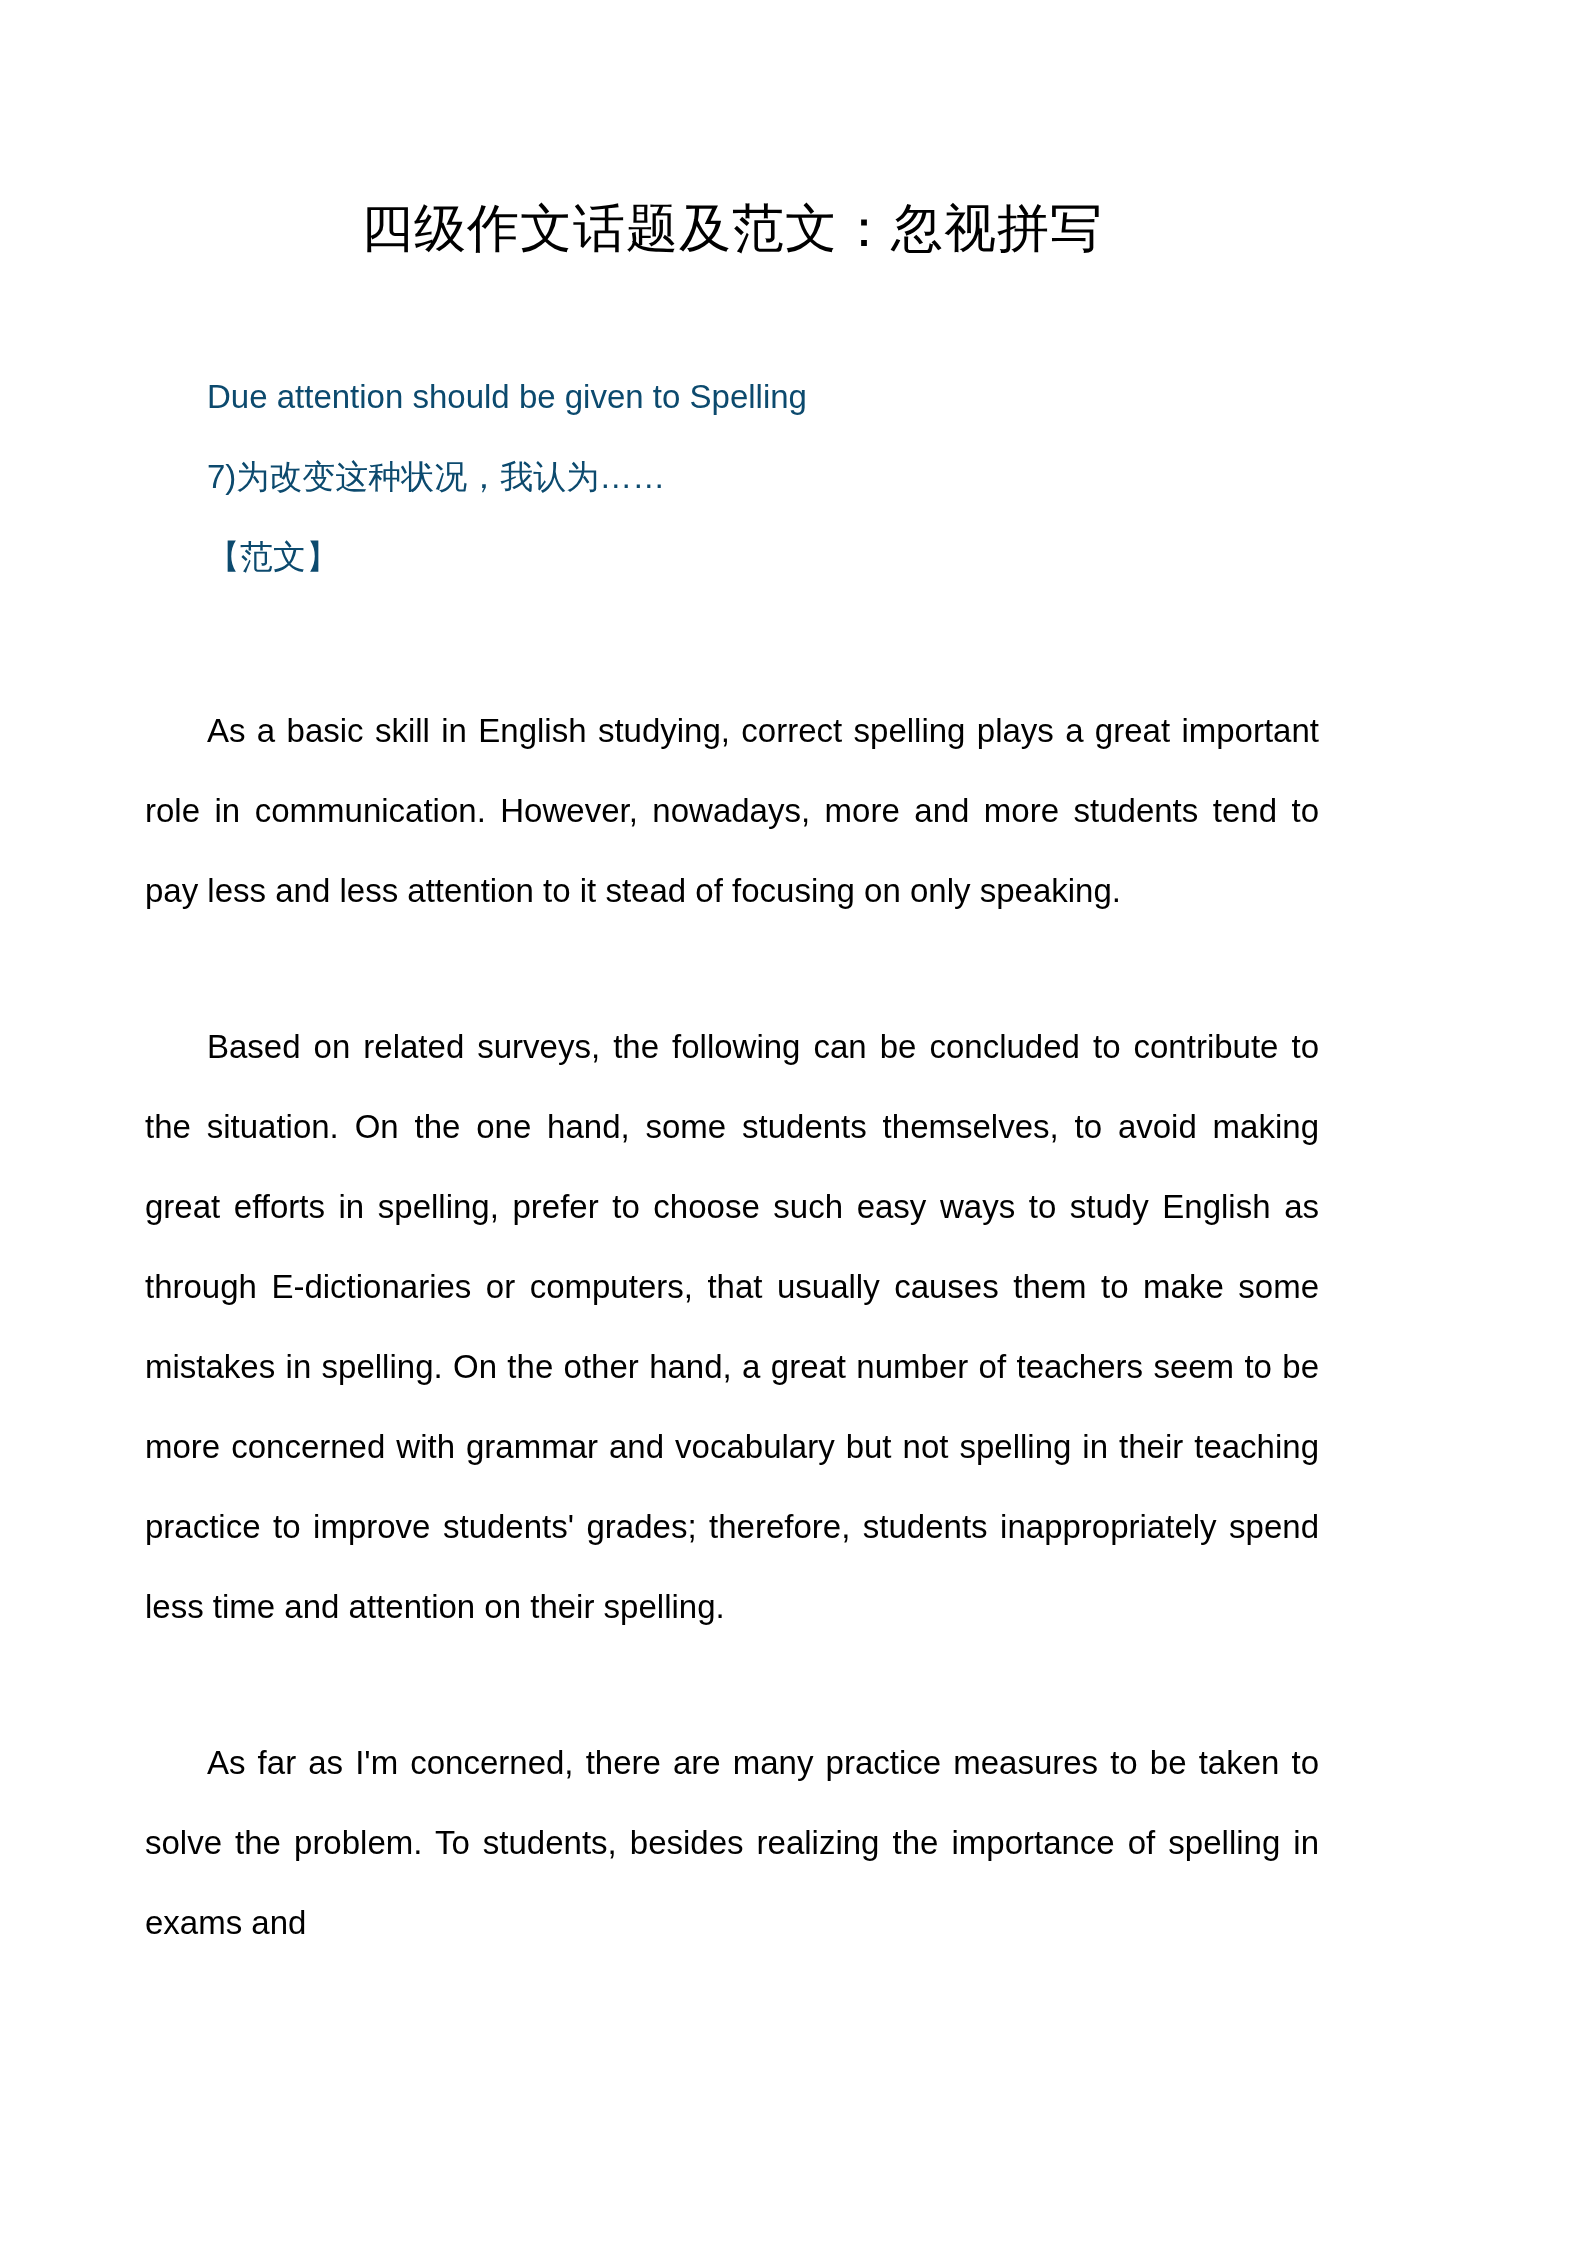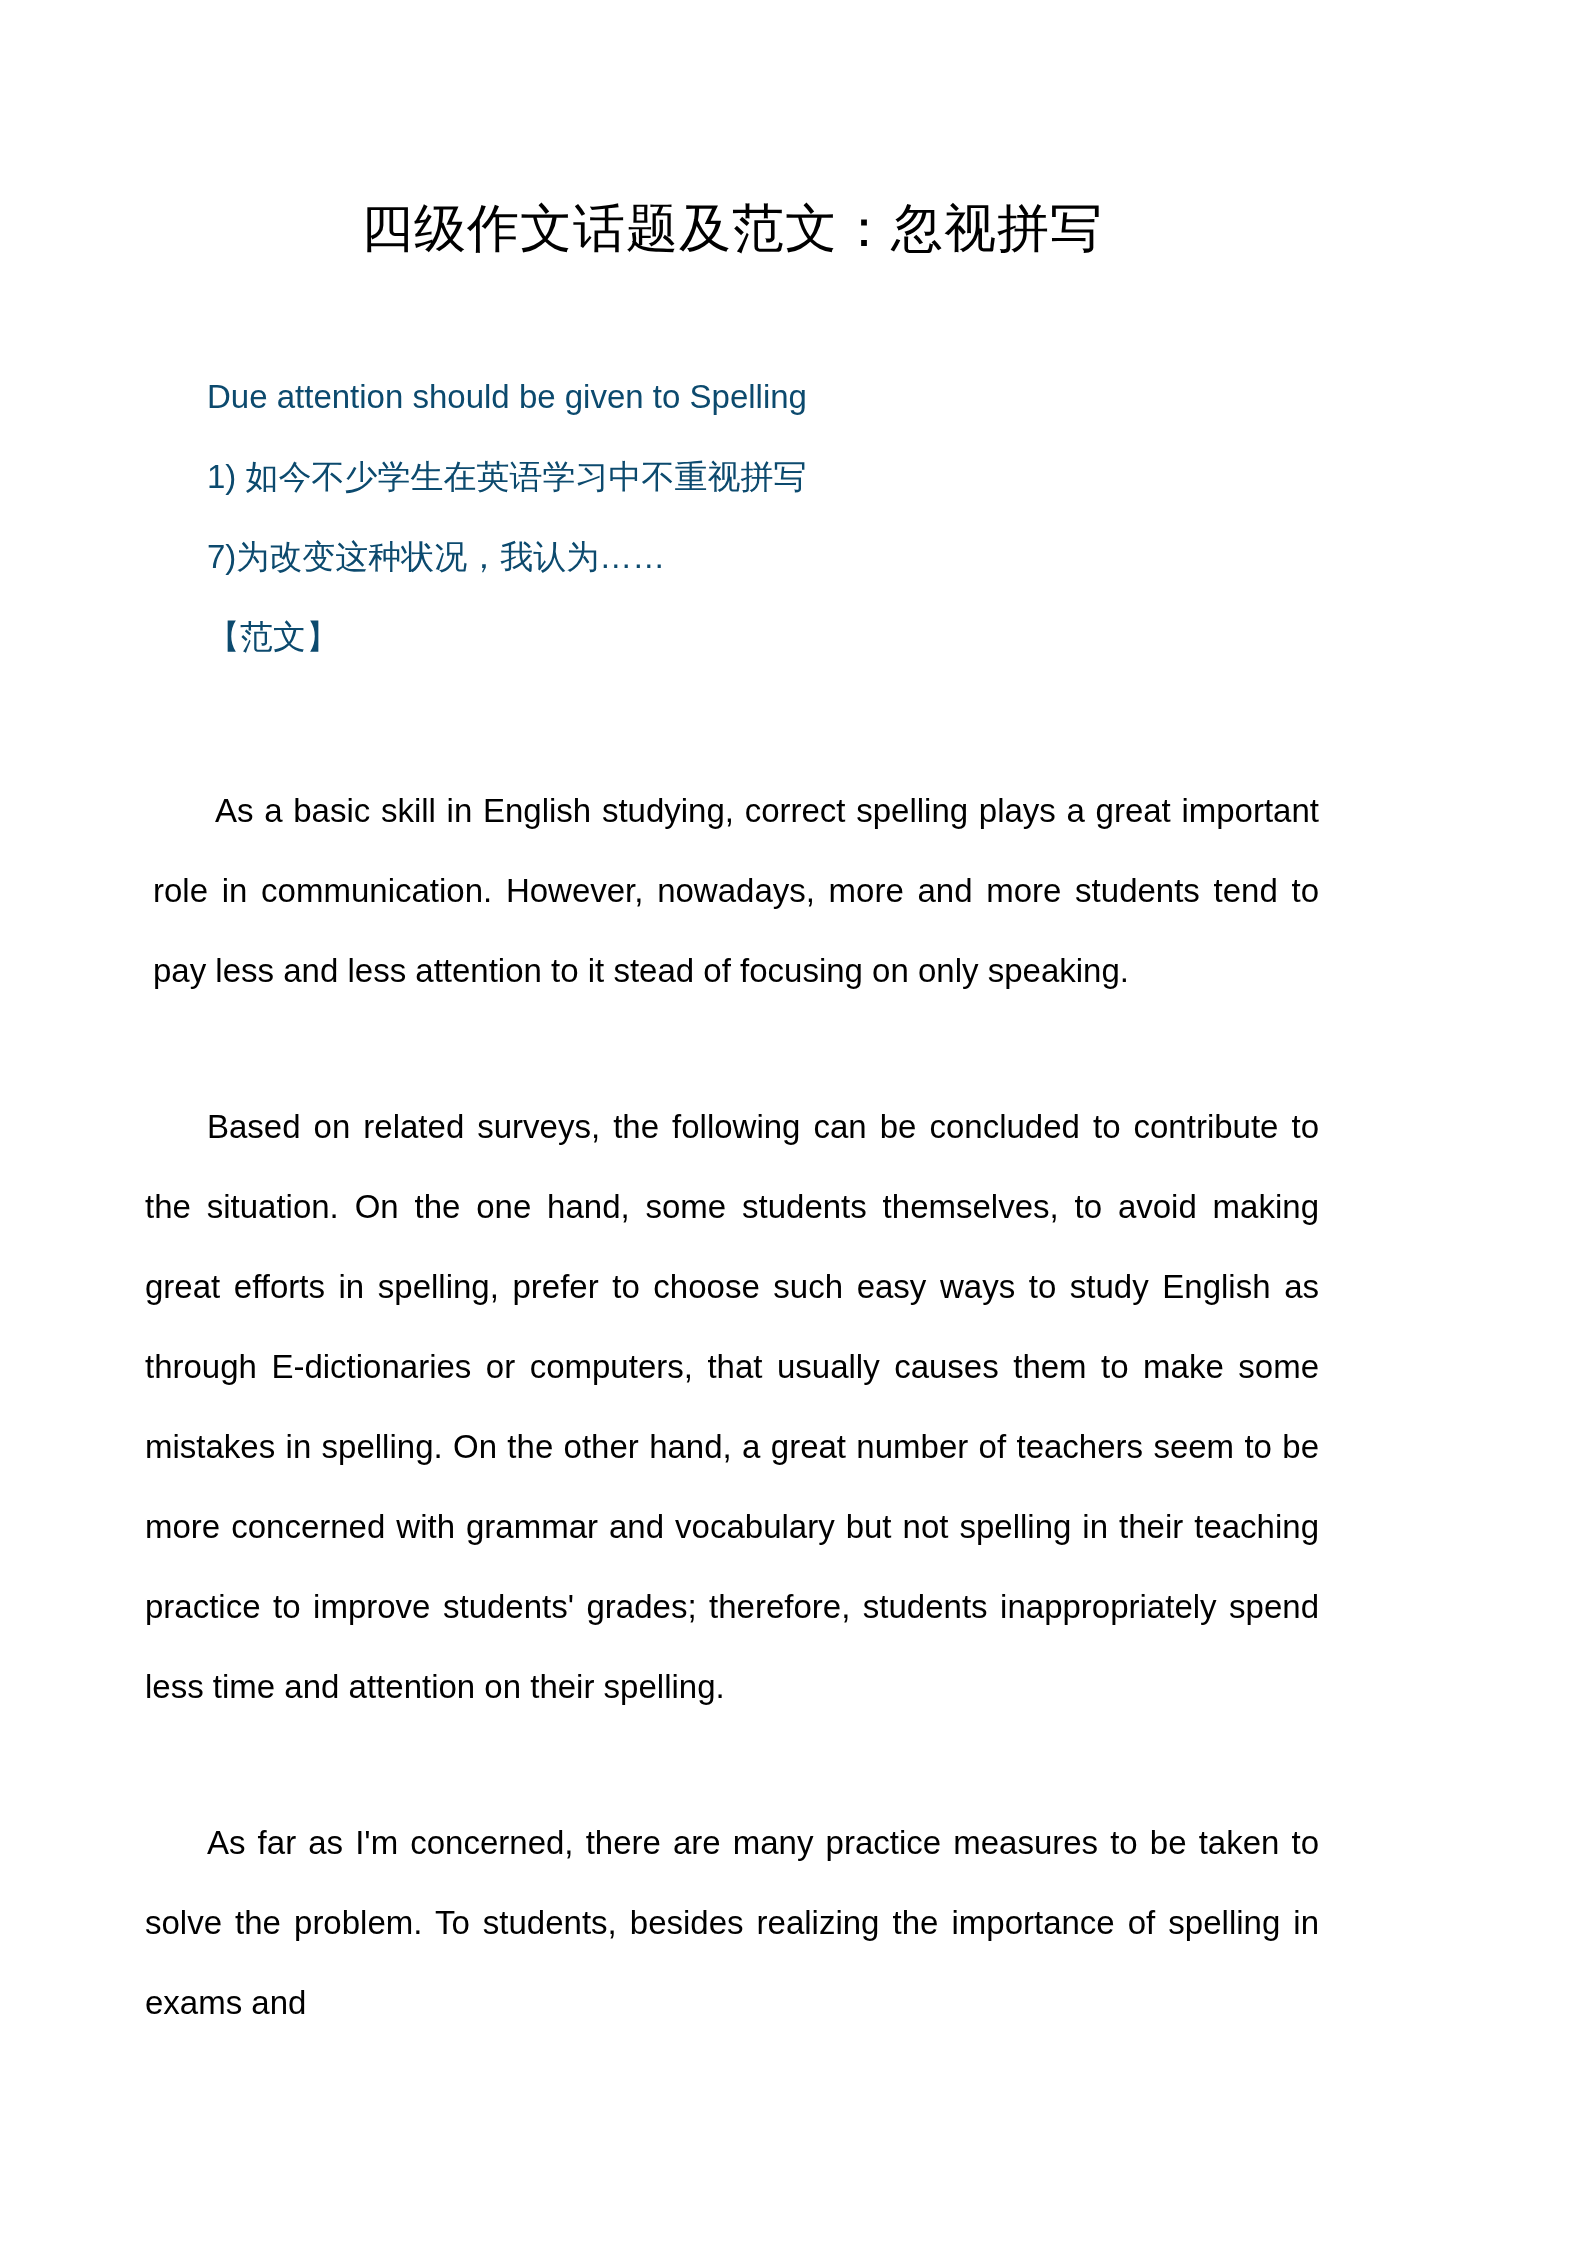--- a/index.html
+++ b/index.html
@@ -41,33 +41,31 @@
   .essay-para {
     margin: 76px 0 0 0;
     font-size: 33px;
     line-height: 80px;
     text-indent: 62px;
     text-align: justify;
     color: #000000;
   }
   .essay-para.first {
     margin-top: 94px;
-    margin-left: 8px;
   }
 </style>
 </head>
 <body>
 
 <div class="page">
 
   <h1 class="doc-title">四级作文话题及范文：忽视拼写</h1>
 
   <p class="intro-line first">Due attention should be given to Spelling</p>
 
-  <p class="intro-line">1) 如今不少学生在英语学习中不重视拼写</p>
 
 
   <p class="intro-line">7)为改变这种状况，我认为……</p>
 
   <p class="intro-line">【范文】</p>
 
   <p class="essay-para first">As a basic skill in English studying, correct spelling plays a great important role in communication. However, nowadays, more and more students tend to pay less and less attention to it stead of focusing on only speaking.</p>
 
   <p class="essay-para">Based on related surveys, the following can be concluded to contribute to the situation. On the one hand, some students themselves, to avoid making great efforts in spelling, prefer to choose such easy ways to study English as through E-dictionaries or computers, that usually causes them to make some mistakes in spelling. On the other hand, a great number of teachers seem to be more concerned with grammar and vocabulary but not spelling in their teaching practice to improve students' grades; therefore, students inappropriately spend less time and attention on their spelling.</p>
 

